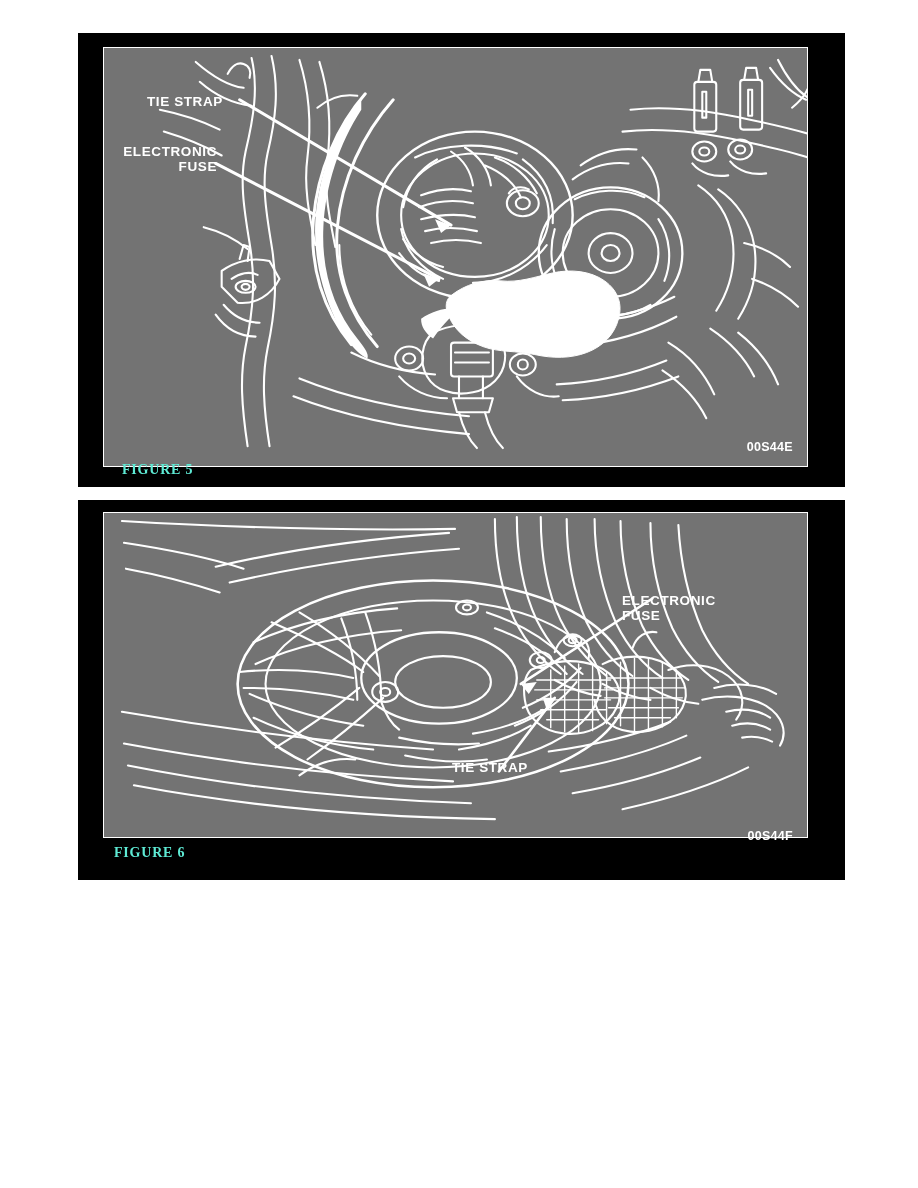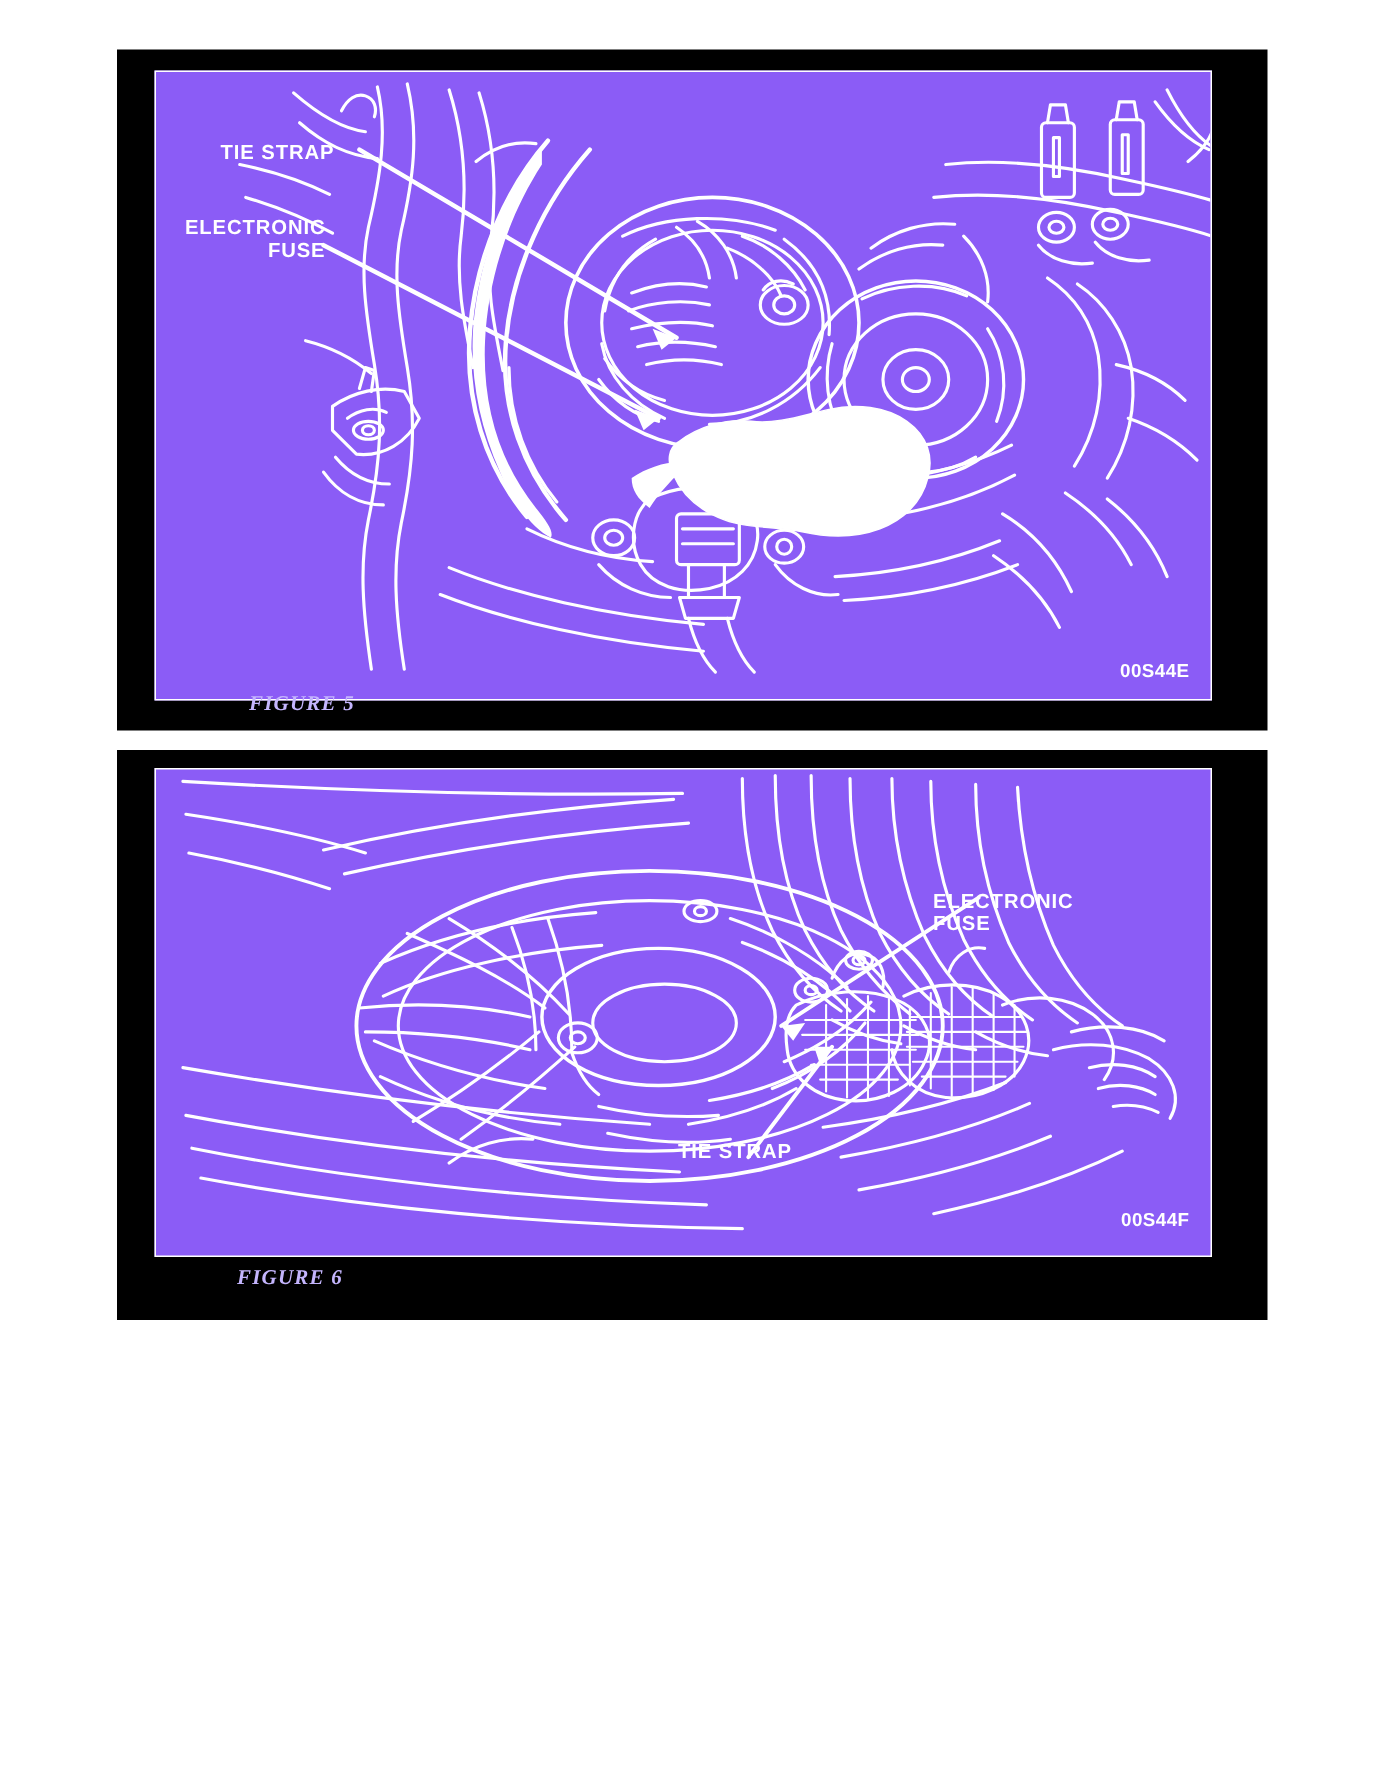--- a/index.html
+++ b/index.html
@@ -27,21 +27,21 @@
     box-sizing: border-box;
   }
   #figure-5-panel { left: 78px; top: 33px;  width: 767px; height: 454px; }
   #figure-6-panel { left: 78px; top: 500px; width: 767px; height: 380px; }
 
   
   .plate-border {
     position: absolute;
     border: 1.5px solid #ffffff;
     box-sizing: border-box;
-    background: #8b5cf6;
+    background: #737373;
   }
   #figure-5-plate { left: 25px; top: 14px; width: 705px; height: 420px; }
   #figure-6-plate { left: 25px; top: 12px; width: 705px; height: 326px; }
 
   .art-wrap {
     position: absolute;
     left: 0; top: 0; right: 0; bottom: 0;
     overflow: hidden;
   }
   .art-svg { display: block; width: 100%; height: 100%; }
@@ -77,27 +77,25 @@
     font-family: "Liberation Sans", sans-serif;
     font-weight: bold;
     font-size: 12.5px;
     letter-spacing: 0.3px;
     padding-left: 11px;
   }
 
   
   .figure-number {
     position: absolute;
-    color: #c4b5fd;
+    color: #5eead4;
     font-family: "Liberation Serif", serif;
-    font-style: italic;
     font-weight: bold;
     font-size: 14px;
     letter-spacing: 0.8px;
-    margin-left: 44px;
   }
 </style>
 </head>
 <body>
 
 <div class="page">
 
   <div class="figure-panel" id="figure-5-panel">
 
     <div class="plate-border" id="figure-5-plate">
@@ -370,19 +368,19 @@
             <polygon points="418,172 434,170 426,182"></polygon>
             <polygon points="452,186 444,198 440,186"></polygon>
           </g>
         </svg>
       </div>
 
       <div class="callout" style="left:518px; top:80px;">ELECTRONIC
 FUSE</div>
       <div class="callout" style="left:348px; top:247px;">TIE STRAP</div>
 
-      <div class="plate-code" style="right:14px; top:293px;">00S44F</div>
+      <div class="plate-code" style="right:14px; top:316px;">00S44F</div>
     </div>
 
     <div class="figure-number" style="left:36px; top:345px;">FIGURE 6</div>
   </div>
 
 </div>
 
 </body></html>

